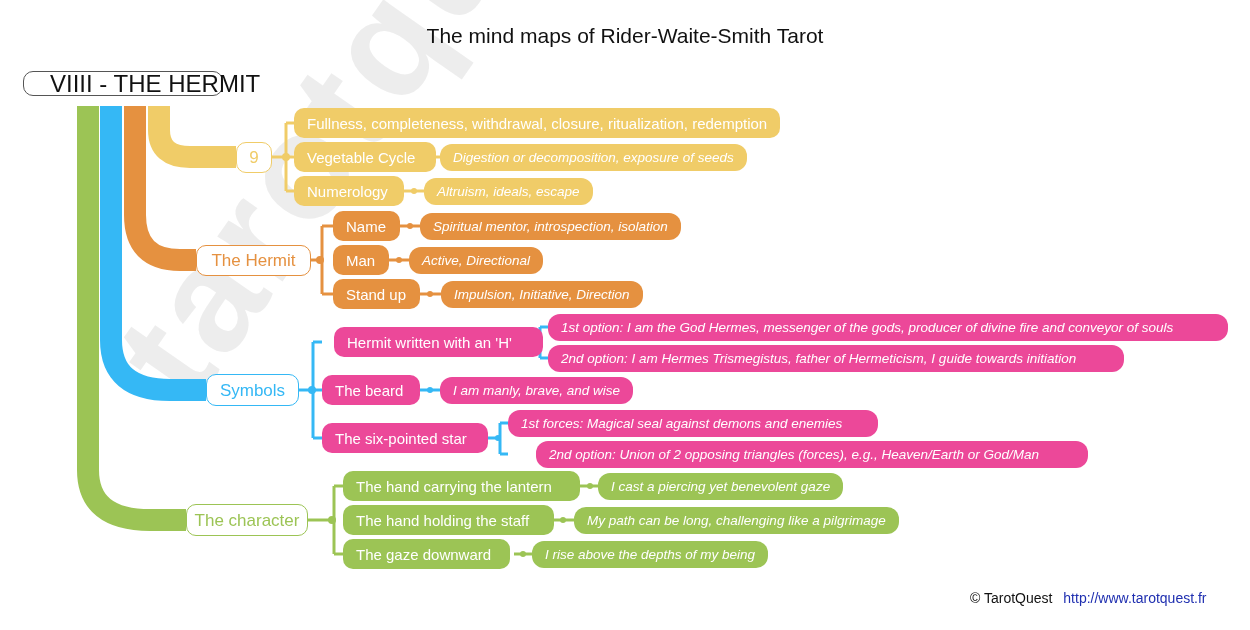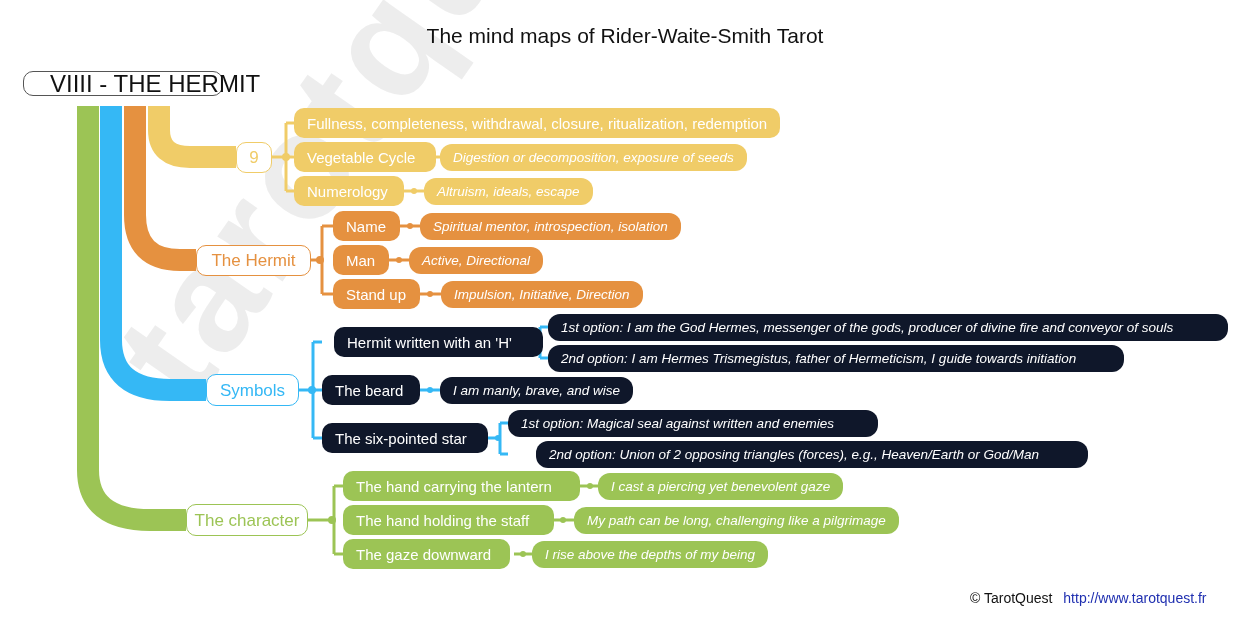--- a/index.html
+++ b/index.html
@@ -4,21 +4,21 @@
 <style>
   html, body { margin:0; padding:0; background:#ffffff; }
   body { width:1250px; height:630px; position:relative; overflow:hidden; font-family:"Liberation Sans", sans-serif; }
   .title { position:absolute; left:0; width:1250px; top:24px; text-align:center; font-size:21px; color:#111; }
   svg.links { position:absolute; left:0; top:0; width:1250px; height:630px; }
   .node { position:absolute; box-sizing:border-box; border-radius:10px; white-space:nowrap; font-size:15px; line-height:1; display:flex; align-items:center; }
   .root { left:23px; top:71px; width:200px; height:25px; border:1.5px solid #555; background:#fff; color:#111; font-size:24px; padding-left:26px; }
   .main { background:#fff; border:1.5px solid; font-size:17px; justify-content:center; }
   .sub { color:#fff; padding:0 13px; height:30px; }
   .leaf { color:#fff; font-style:italic; font-size:13.5px; padding:0 13px; height:27px; border-radius:12px; }
-  .y { background:#f0cc68; } .o { background:#e59140; } .b { background:#0f172a; } .g { background:#9cc455; }
+  .y { background:#f0cc68; } .o { background:#e59140; } .b { background:#ec4899; } .g { background:#9cc455; }
   .footer { position:absolute; left:970px; top:590px; font-size:14px; color:#111; }
   .footer a { color:#1f2fb0; margin-left:7px; }
   .wm { position:absolute; left:80px; top:330px; font-size:150px; font-weight:bold; color:#d8d8d8; opacity:0.45; transform:rotate(-55deg); transform-origin:left top; letter-spacing:6px; pointer-events:none; }
 </style>
 </head>
 <body>
 
 <div class="wm">tarotquest.fr</div>
 
 <div class="title">The mind maps of Rider-Waite-Smith Tarot</div>
@@ -110,21 +110,21 @@
 <div class="node sub o" style="left:333px;top:279px;width:87px;">Stand up</div>
 <div class="node leaf o" style="left:441px;top:281px;">Impulsion, Initiative, Direction</div>
 
 <div class="node main" style="left:206px;top:374px;width:93px;height:32px;color:#35b8f5;border-color:#35b8f5;">Symbols</div>
 <div class="node sub b" style="left:322px;top:327px;width:209px;margin-left:12px;">Hermit written with an 'H'</div>
 <div class="node leaf b" style="left:548px;top:314px;width:680px;">1st option: I am the God Hermes, messenger of the gods, producer of divine fire and conveyor of souls</div>
 <div class="node leaf b" style="left:548px;top:345px;width:576px;">2nd option: I am Hermes Trismegistus, father of Hermeticism, I guide towards initiation</div>
 <div class="node sub b" style="left:322px;top:375px;width:98px;">The beard</div>
 <div class="node leaf b" style="left:440px;top:377px;">I am manly, brave, and wise</div>
 <div class="node sub b" style="left:322px;top:423px;width:166px;">The six-pointed star</div>
-<div class="node leaf b" style="left:508px;top:410px;width:370px;">1st option: Magical seal against written and enemies</div>
+<div class="node leaf b" style="left:508px;top:410px;width:370px;">1st forces: Magical seal against demons and enemies</div>
 <div class="node leaf b" style="left:536px;top:441px;width:552px;">2nd option: Union of 2 opposing triangles (forces), e.g., Heaven/Earth or God/Man</div>
 
 <div class="node main" style="left:186px;top:504px;width:122px;height:32px;color:#9cc455;border-color:#9cc455;">The character</div>
 <div class="node sub g" style="left:343px;top:471px;width:237px;">The hand carrying the lantern</div>
 <div class="node leaf g" style="left:598px;top:473px;">I cast a piercing yet benevolent gaze</div>
 <div class="node sub g" style="left:343px;top:505px;width:211px;">The hand holding the staff</div>
 <div class="node leaf g" style="left:574px;top:507px;">My path can be long, challenging like a pilgrimage</div>
 <div class="node sub g" style="left:343px;top:539px;width:167px;">The gaze downward</div>
 <div class="node leaf g" style="left:532px;top:541px;">I rise above the depths of my being</div>
 

